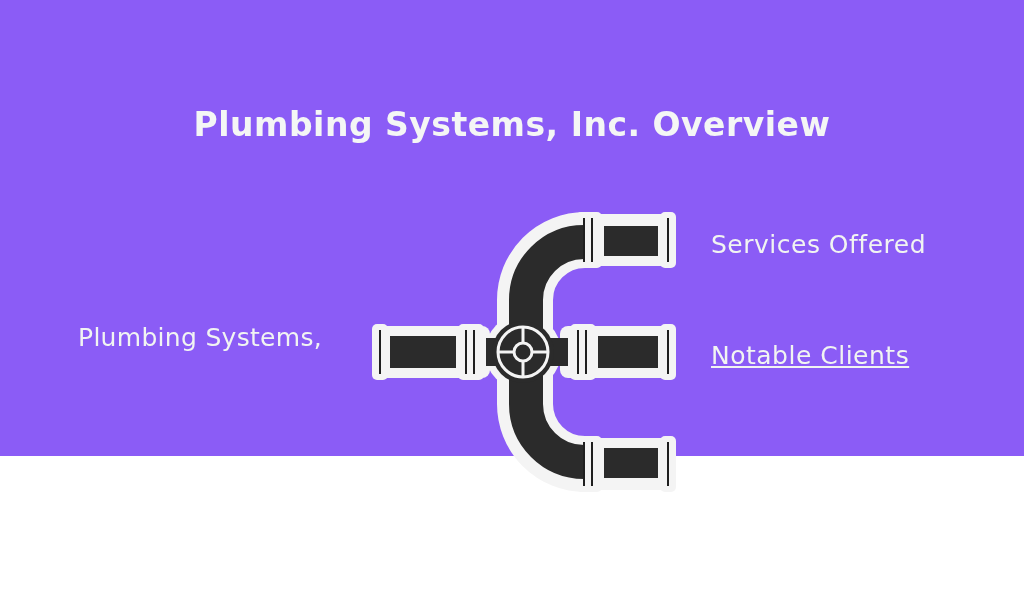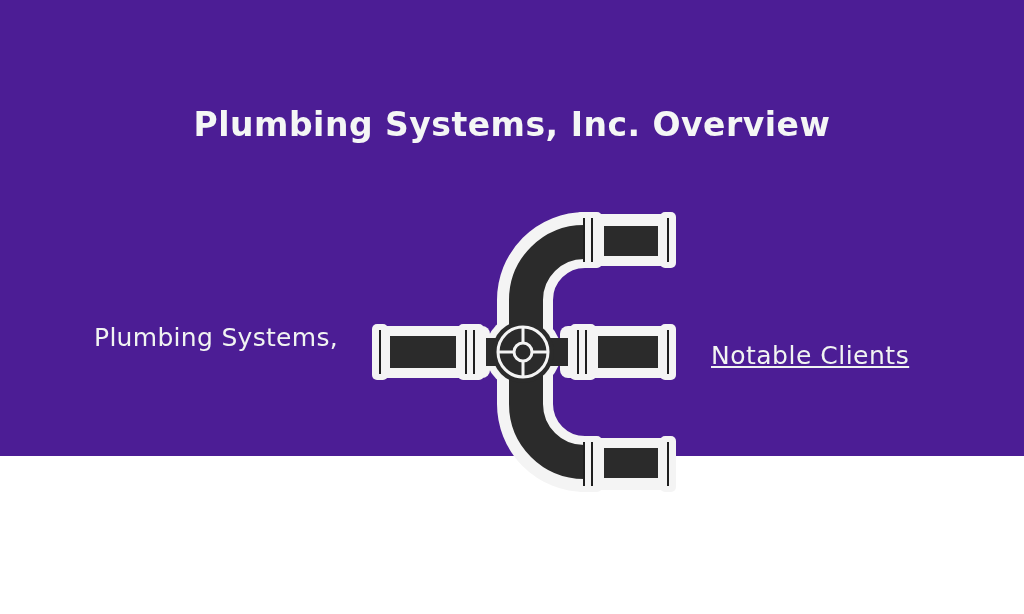--- a/index.html
+++ b/index.html
@@ -11,37 +11,37 @@
       height: 614px;
       overflow: hidden;
       position: relative;
       font-family: "DejaVu Sans", sans-serif;
     }
     .canvas {
       position: absolute;
       left: 0; top: 0;
       width: 1024px;
       height: 456px;
-      background: #4c1d95;
+      background: #8b5cf6;
     }
     .title {
       position: absolute;
       left: 0;
       width: 1024px;
       top: 103px;
       text-align: center;
       color: #f4f6f5;
       font-size: 33px;
       font-weight: bold;
       letter-spacing: 0.5px;
       line-height: 44px;
     }
     .root-label {
       position: absolute;
-      right: 686px;
+      right: 702px;
       top: 320px;
       width: 320px;
       text-align: right;
       color: #f1f4f2;
       font-size: 25px;
       line-height: 36px;
       letter-spacing: 0.3px;
     }
     .branch-label {
       position: absolute;
@@ -125,15 +125,16 @@
 
     <g>
       <circle cx="523" cy="352" r="31" fill="#2b2b2b"></circle>
       <circle cx="523" cy="352" r="25" fill="none" stroke="#f4f4f4" stroke-width="3"></circle>
       <line x1="523" y1="328" x2="523" y2="376" stroke="#f4f4f4" stroke-width="3"></line>
       <line x1="499" y1="352" x2="547" y2="352" stroke="#f4f4f4" stroke-width="3"></line>
       <circle cx="523" cy="352" r="9" fill="#2b2b2b" stroke="#f4f4f4" stroke-width="3"></circle>
     </g>
   </svg>
 
+  <div class="branch-label" style="top:228px;">Services Offered</div>
   <div class="branch-label" style="top:339px;text-decoration:underline;">Notable Clients</div>
 
 </div>
 
 </body></html>

